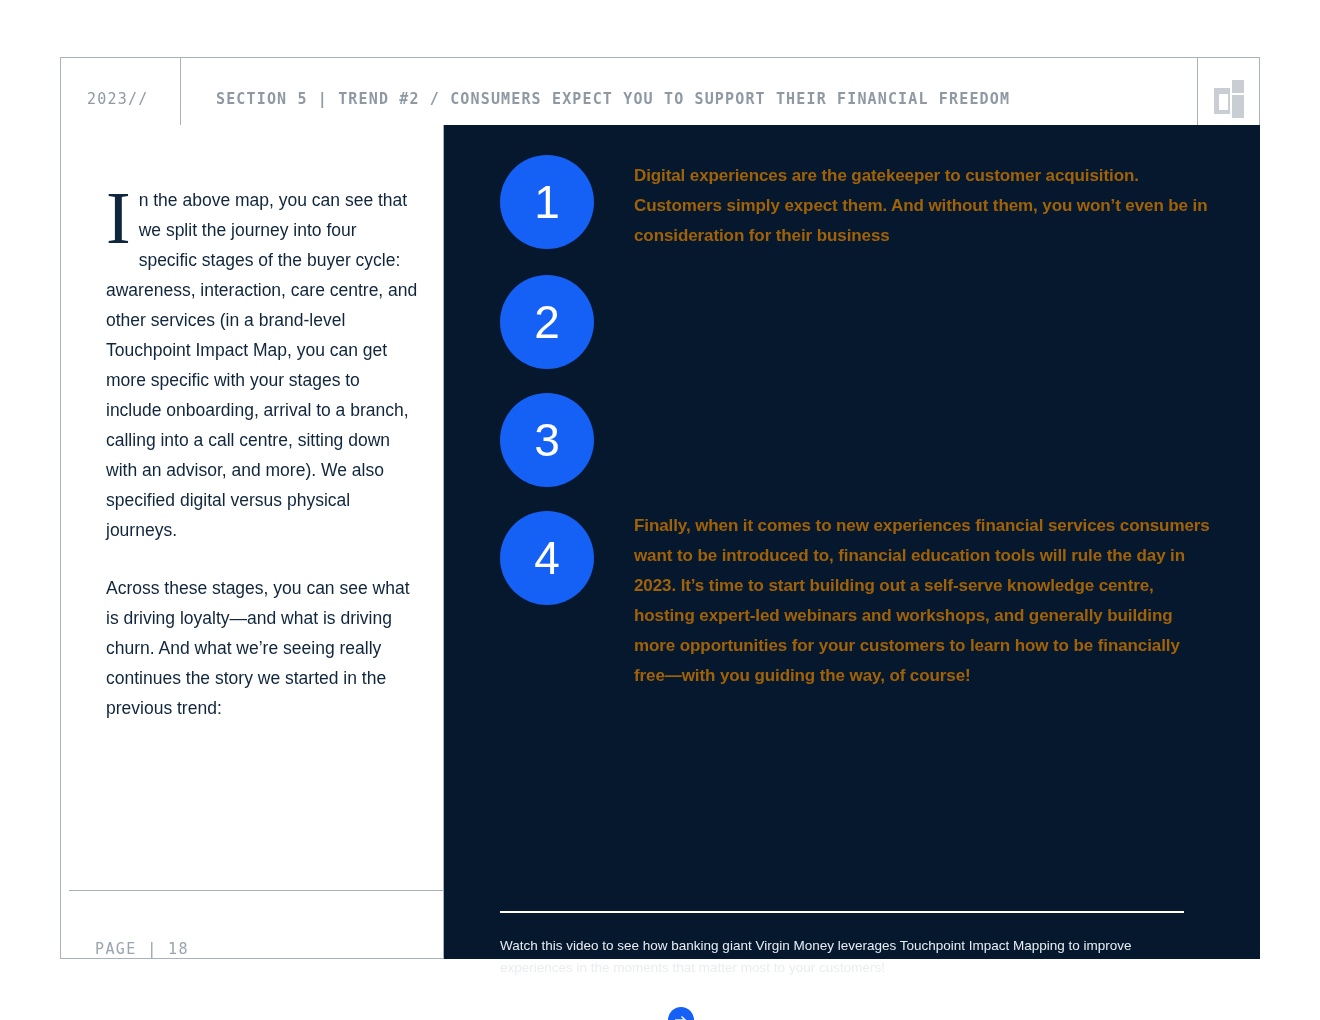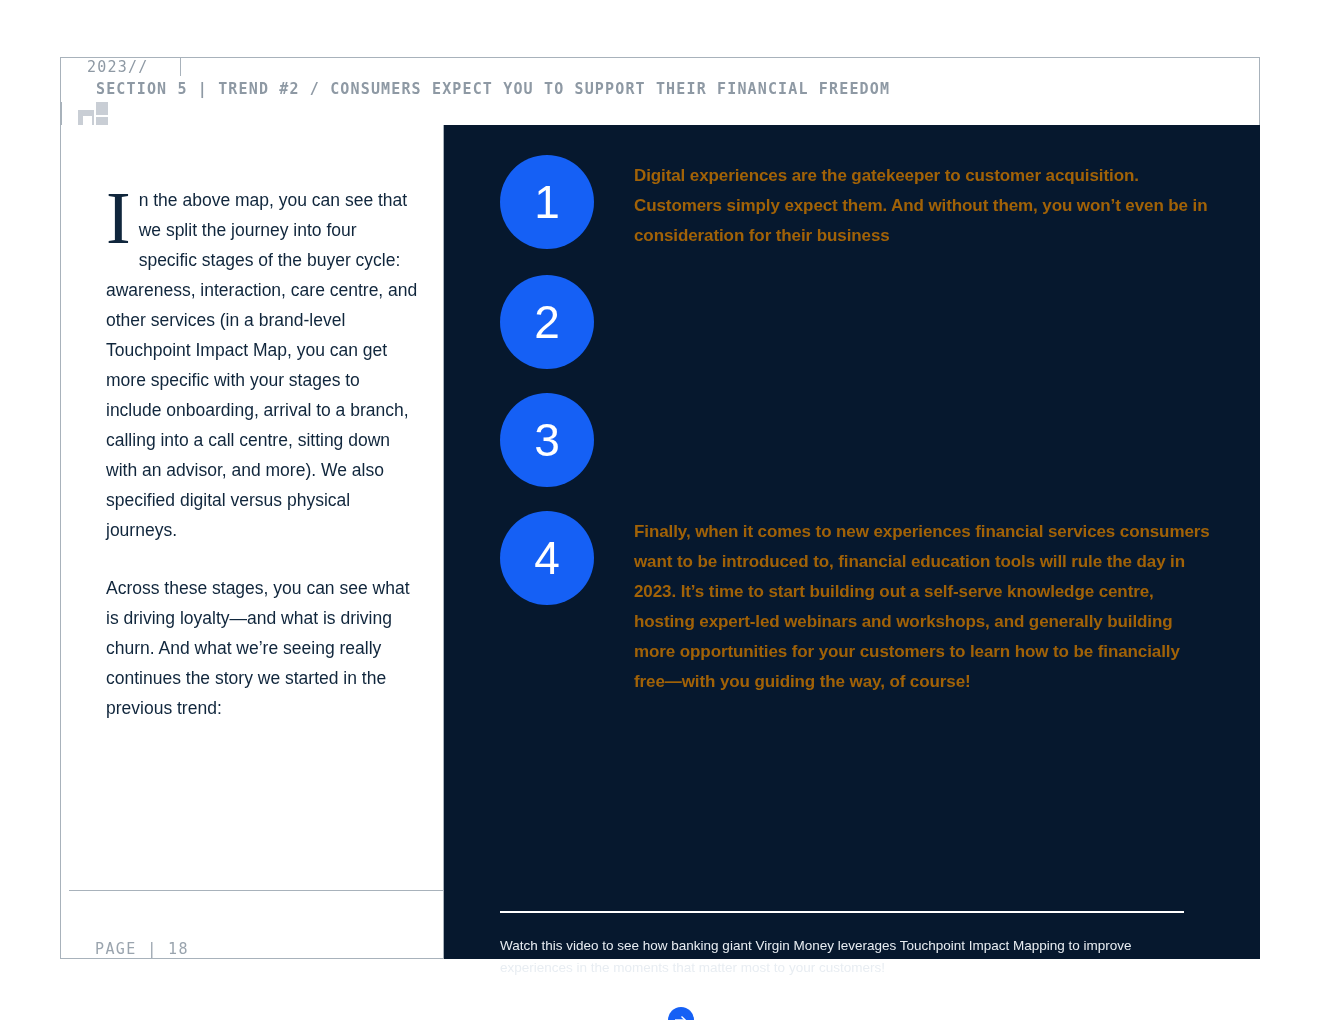--- a/index.html
+++ b/index.html
@@ -27,21 +27,20 @@
     position: absolute;
     left: 0;
     top: 0;
     width: 1200px;
     height: 84px;
     border: 1px solid #a8b2bb;
     box-sizing: border-box;
     display: flex;
     align-items: stretch;
     background: #ffffff;
-    flex-direction: column;
   }
   .header-year {
     width: 120px;
     border-right: 1px solid #a8b2bb;
     display: flex;
     align-items: center;
     padding-left: 26px;
     box-sizing: border-box;
   }
   .header-year-text {
@@ -195,21 +194,21 @@
     margin-left: 40px;
     font-size: 17px;
     font-weight: bold;
     line-height: 30px;
     color: #a16207;
     letter-spacing: -0.1px;
   }
   .p1 { margin-top: 8px; }
   .p2 { margin-top: 0px; }
   .p3 { margin-top: 0px; }
-  .p4 { margin-top: 8px; }
+  .p4 { margin-top: 2px; }
 
   
   .video-block {
     position: absolute;
     left: 56px;
     top: 786px;
     width: 684px;
   }
   .rule {
     width: 684px;

